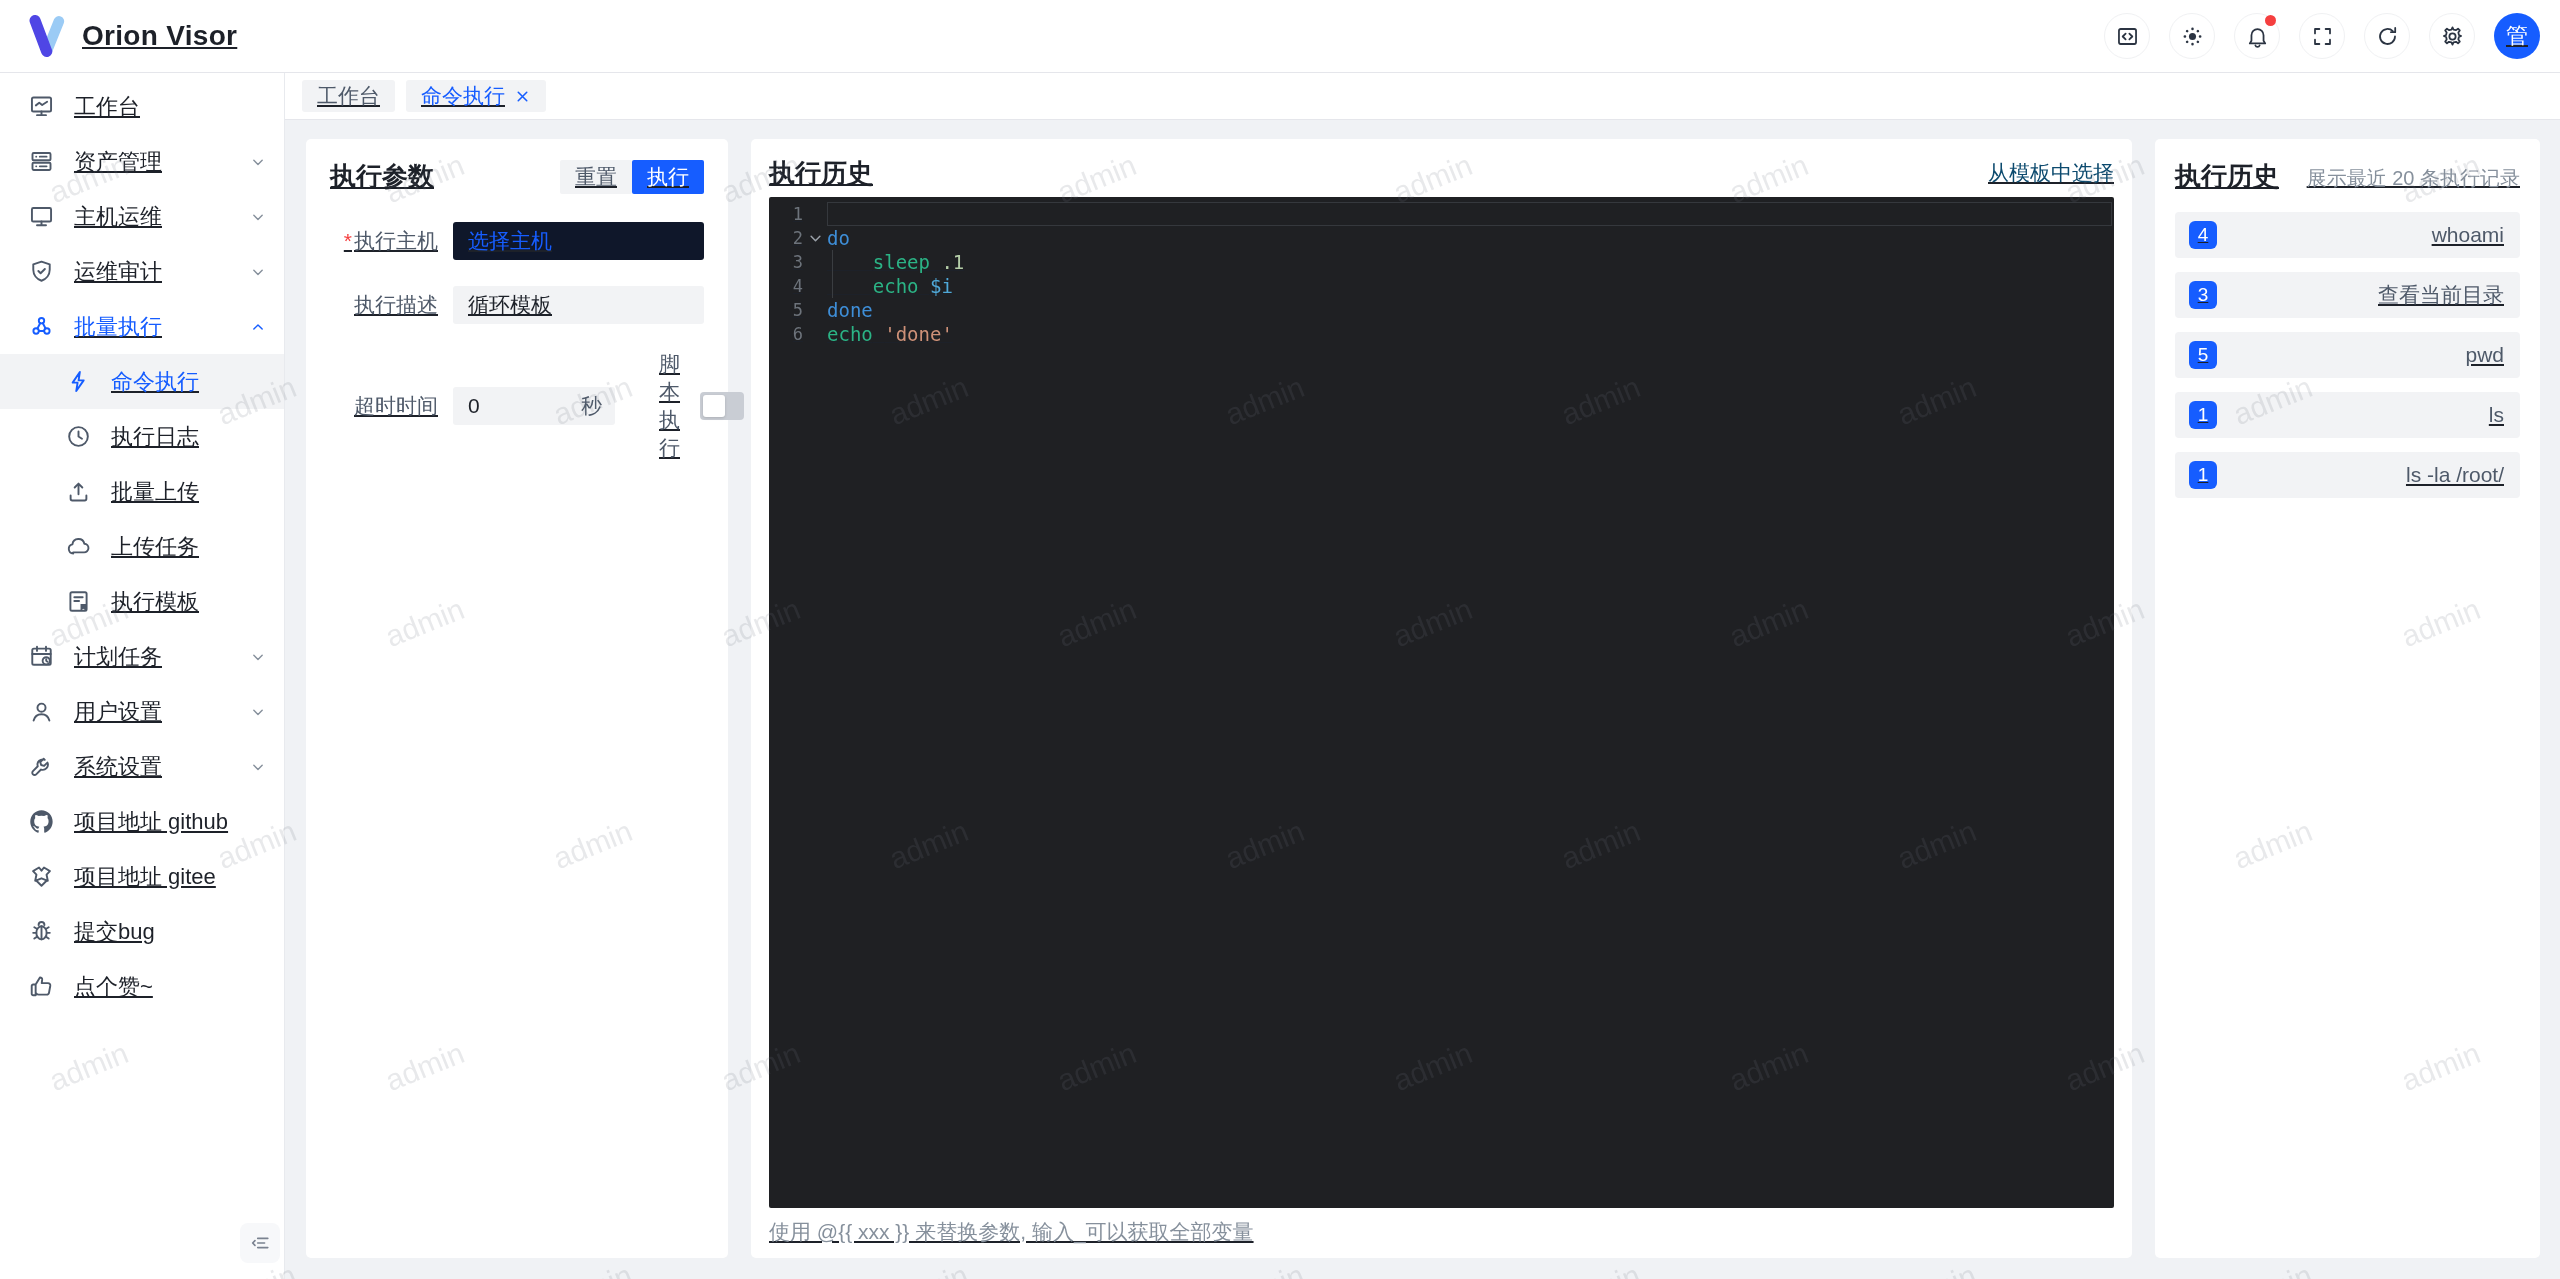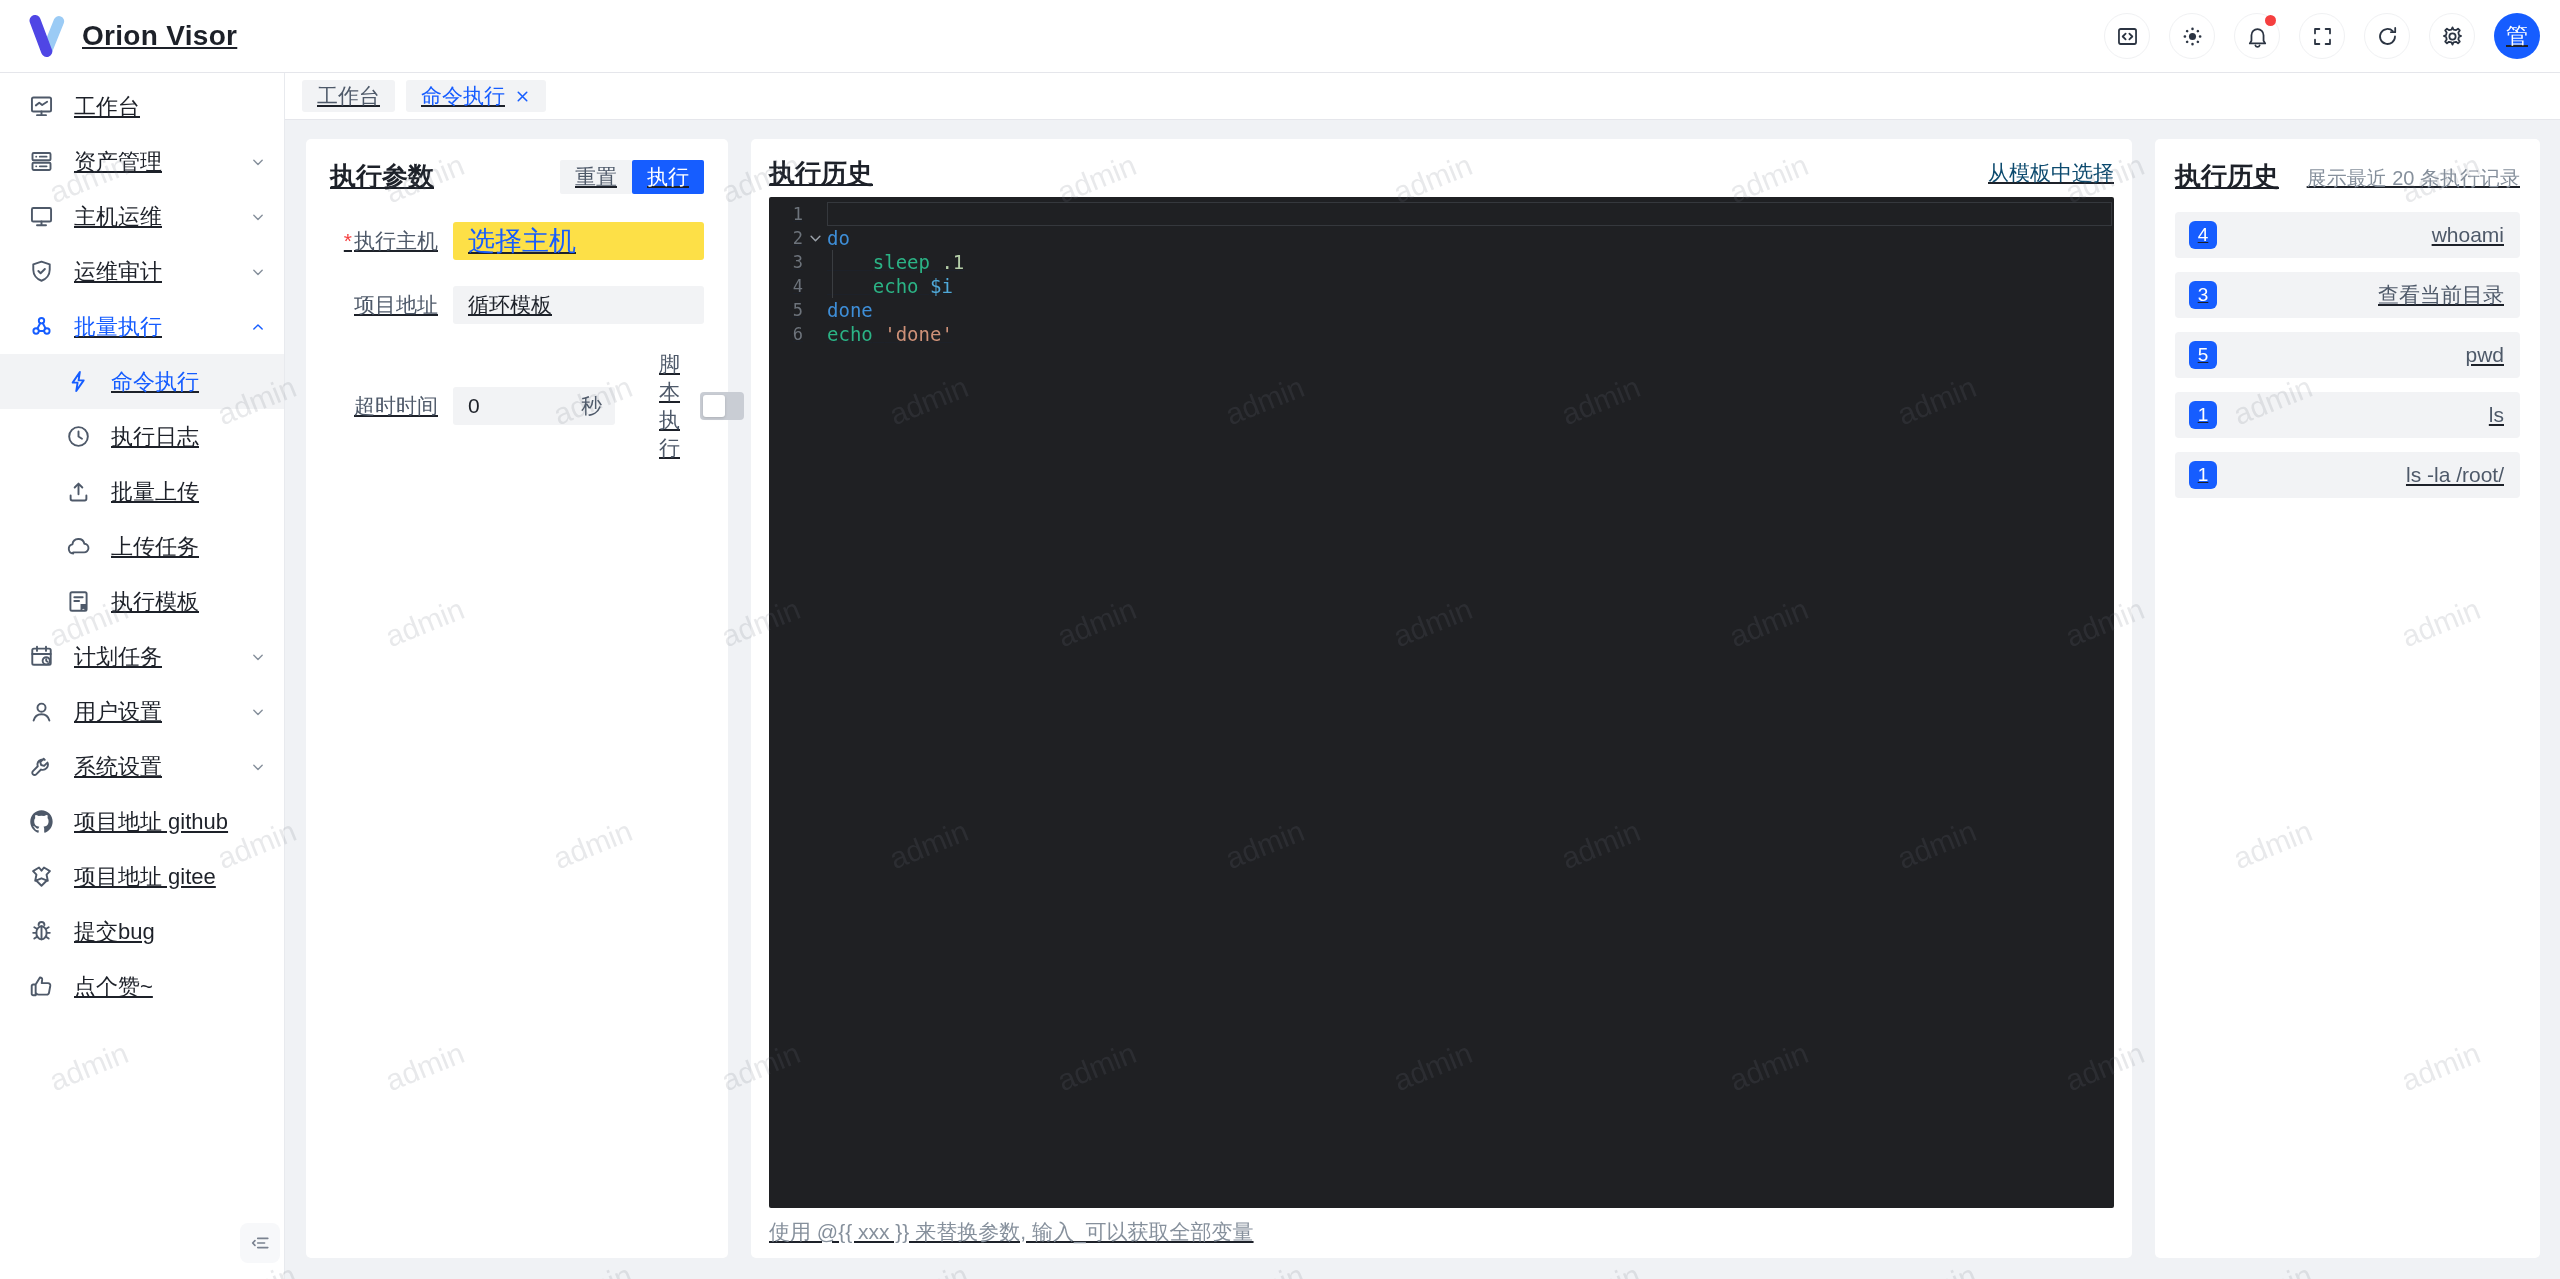--- a/index.html
+++ b/index.html
@@ -57,22 +57,22 @@
   .panel-head { display:flex; align-items:center; justify-content:space-between; }
   .panel-title { font-size:26px; font-weight:700; color:#1d2129; }
   .btn-group { display:flex; }
   .btn { height:34px; padding:0 15px; font-size:21px; border:none; cursor:pointer; border-radius:2px; font-family:inherit; }
   .btn.secondary { background:#f2f3f5; color:#4e5969; }
   .btn.primary { background:#165dff; color:#fff; }
   .form { margin-top:28px; }
   .frow { display:flex; align-items:center; margin-bottom:26px; }
   .flabel { width:108px; flex:none; text-align:right; font-size:21px; color:#4e5969; margin-right:15px; white-space:nowrap; }
   .req { color:#f53f3f; margin-right:2px; }
-  .fctrl { flex:1; height:38px; background:#fde047; border-radius:3px; display:flex; align-items:center;
-           padding:0 15px; font-size:27px; }
+  .fctrl { flex:1; height:38px; background:#0f172a; border-radius:3px; display:flex; align-items:center;
+           padding:0 15px; font-size:21px; }
   .fctrl.link { color:#165dff; cursor:pointer; }
   input.fld { height:38px; background:#f2f3f5; border:none; border-radius:3px; padding:0 15px; font-size:21px;
               color:#1d2129; font-family:inherit; width:100%; outline:none; }
   .timeout-wrap { width:162px; flex:none; position:relative; }
   .timeout-wrap .unit { position:absolute; right:13px; top:50%; transform:translateY(-50%); color:#4e5969; font-size:21px; }
   .script-label { font-size:21px; color:#4e5969; margin:0 20px 0 44px; }
   .switch { width:44px; height:28px; border-radius:4px; background:#c9cdd4; position:relative; flex:none; cursor:pointer; }
   .switch .knob { position:absolute; left:3px; top:3px; width:22px; height:22px; background:#fff; border-radius:3px;
                   box-shadow:0 1px 3px rgba(0,0,0,.15); }
   .qmark { width:23px; height:23px; color:#4e5969; margin-left:16px; cursor:pointer; flex:none; }
@@ -339,21 +339,21 @@
               <button class="btn secondary">重置</button>
               <button class="btn primary">执行</button>
             </div>
           </div>
           <div class="form">
             <div class="frow">
               <span class="flabel"><span class="req">*</span><span>执行主机</span></span>
               <div class="fctrl link">选择主机</div>
             </div>
             <div class="frow">
-              <span class="flabel">项目地址</span>
+              <span class="flabel">执行描述</span>
               <input class="fld" value="循环模板" style="">
             </div>
             <div class="frow">
               <span class="flabel">超时时间</span>
               <span class="timeout-wrap">
                 <input class="fld" value="0" style="">
                 <span class="unit">秒</span>
               </span>
               <span class="script-label">脚本执行</span>
               <div class="switch">

